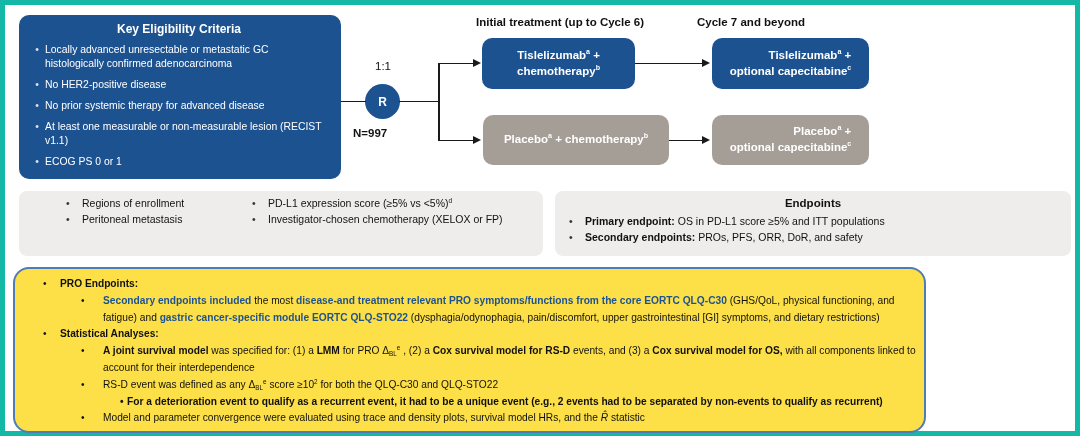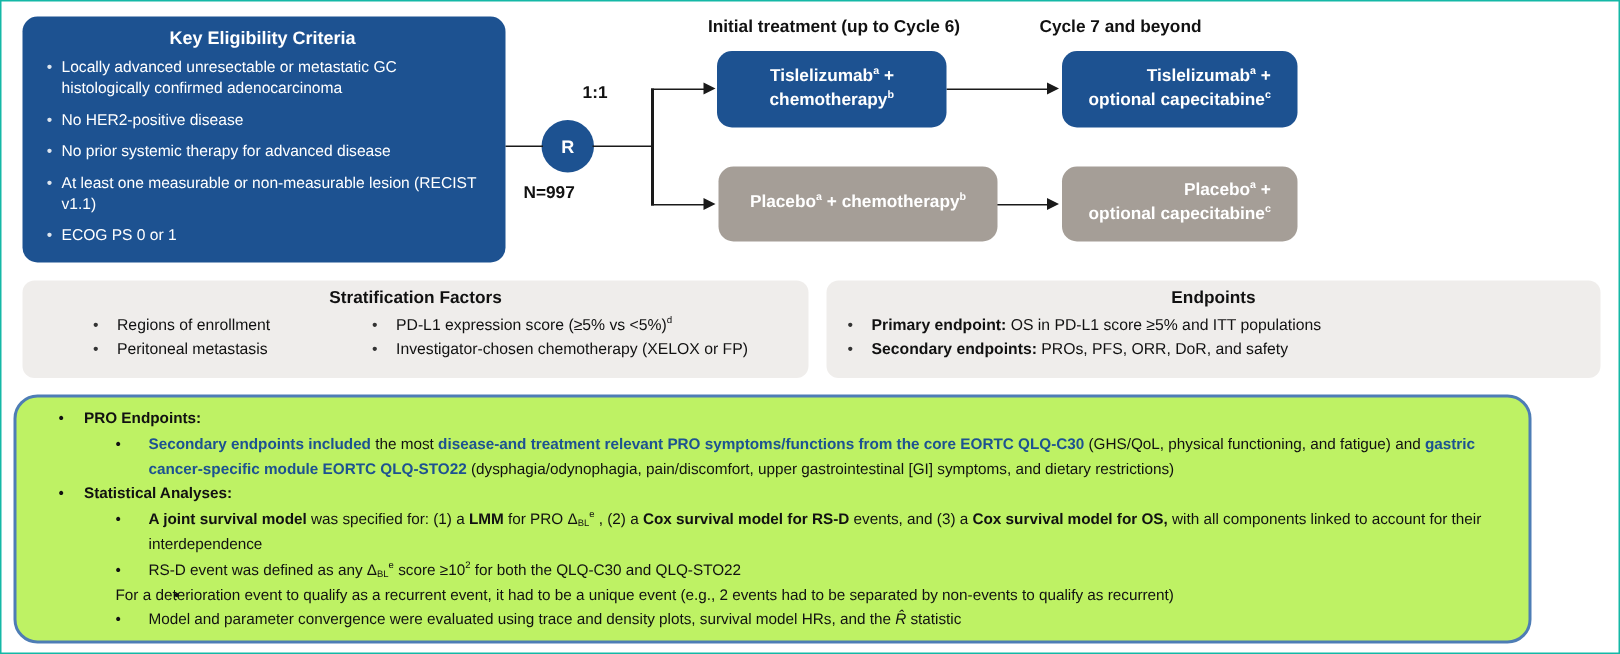--- a/index.html
+++ b/index.html
@@ -1,35 +1,35 @@
 <!DOCTYPE html>
 <html><head>
 <meta charset="utf-8">
 <style>
   html,body { margin:0; padding:0; background:#fff; }
   .page {
     position:relative; width:1080px; height:436px; box-sizing:border-box;
-    background:#fff; border:1px solid #14b8a6;
+    background:#fff; border:5px solid #14b8a6;
     font-family:"Liberation Sans", sans-serif; color:#111;
   }
   sup { font-size:.62em; vertical-align:super; line-height:0; }
   sub { font-size:.62em; vertical-align:-0.25em; line-height:0; }
 
   
   .elig {
     position:absolute; left:14px; top:10px; width:322px; height:164px;
     background:#1d5291; border-radius:10px; color:#fff; box-sizing:border-box;
     padding:7px 12px 6px 10px;
   }
   .elig-title { text-align:center; font-weight:bold; font-size:12px; margin-bottom:7px; }
   .elig-item { display:flex; font-size:10.4px; line-height:1.32; margin-bottom:7.5px; }
   .elig-item .dot { width:16px; flex:0 0 16px; text-align:center; color:rgba(255,255,255,.85); }
 
   
-  .ratio { position:absolute; left:352px; top:55px; width:52px; text-align:right; font-weight:bold; font-size:11.5px; }
+  .ratio { position:absolute; left:352px; top:55px; width:52px; text-align:center; font-weight:normal; font-size:11.5px; }
   .rcircle {
     position:absolute; left:360px; top:79px; width:35px; height:35px; border-radius:50%;
     background:#1d5291; color:#fff; font-weight:bold; font-size:12px;
     display:flex; align-items:center; justify-content:center;
   }
   .nlabel { position:absolute; left:348px; top:122px; width:60px; font-weight:bold; font-size:11.5px; }
 
   
   .colhead { position:absolute; top:11px; width:220px; text-align:center; font-weight:bold; font-size:11.5px; }
   .colhead.c1 { left:445px;text-align:center; }
@@ -72,29 +72,29 @@
   .band-end   { left:550px; width:516px; }
   .band-title { text-align:center; font-weight:bold; font-size:11.5px; padding-top:6px; }
   .strat-cols { display:flex; padding-left:47px; margin-top:4px; }
   .scol1 { width:186px; }
   .bitem { display:flex; line-height:16px; }
   .bitem .dot { width:16px; flex:0 0 16px; text-align:left; color:#333; }
   .end-items { padding-left:14px; margin-top:4px; }
 
   
   .probox {
-    position:absolute; left:8px; top:262px; width:1012px; height:166px; box-sizing:border-box;
-    background:#bef264; border:2px solid #4e7db5; border-radius:16px;
+    position:absolute; left:8px; top:262px; width:913px; height:166px; box-sizing:border-box;
+    background:#fde047; border:2px solid #4e7db5; border-radius:16px;
     padding-top:7px; overflow:hidden; font-size:10.2px;
   }
   .li { position:relative; line-height:16.8px; color:#111; box-sizing:border-box; }
   .li::before { content:"\2022"; position:absolute; color:#111; }
   .lvl1 { padding-left:45px; }  .lvl1::before { left:28px; }
   .lvl2 { padding-left:88px; padding-right:8px; }  .lvl2::before { left:66px; }
-  .lvl3 { padding-left:66px; padding-right:8px; } .lvl3::before { left:105px; }
+  .lvl3 { padding-left:112px; padding-right:8px;font-weight:bold; } .lvl3::before { left:105px; }
 </style>
 </head>
 <body>
 
 <div class="page">
 
   <div class="elig">
     <div class="elig-title">Key Eligibility Criteria</div>
     <div class="elig-item">
       <span class="dot">•</span>
@@ -145,21 +145,20 @@
     </div>
   <div class="armbox blue t2">
       <span><span>Tislelizumab</span><sup>a</sup><span> +</span><br><span>optional capecitabine</span><sup>c</sup></span>
     </div>
   <div class="armbox gray p2">
       <span><span>Placebo</span><sup>a</sup><span> +</span><br><span>optional capecitabine</span><sup>c</sup></span>
     </div>
 
 
   <div class="band band-strat">
-    <div class="band-title">Stratification Factors</div>
     <div class="strat-cols">
       <div class="scol1">
         <div class="bitem">
           <span class="dot">•</span>
           <span>Regions of enrollment</span>
         </div>
         <div class="bitem">
           <span class="dot">•</span>
           <span>Peritoneal metastasis</span>
         </div>

